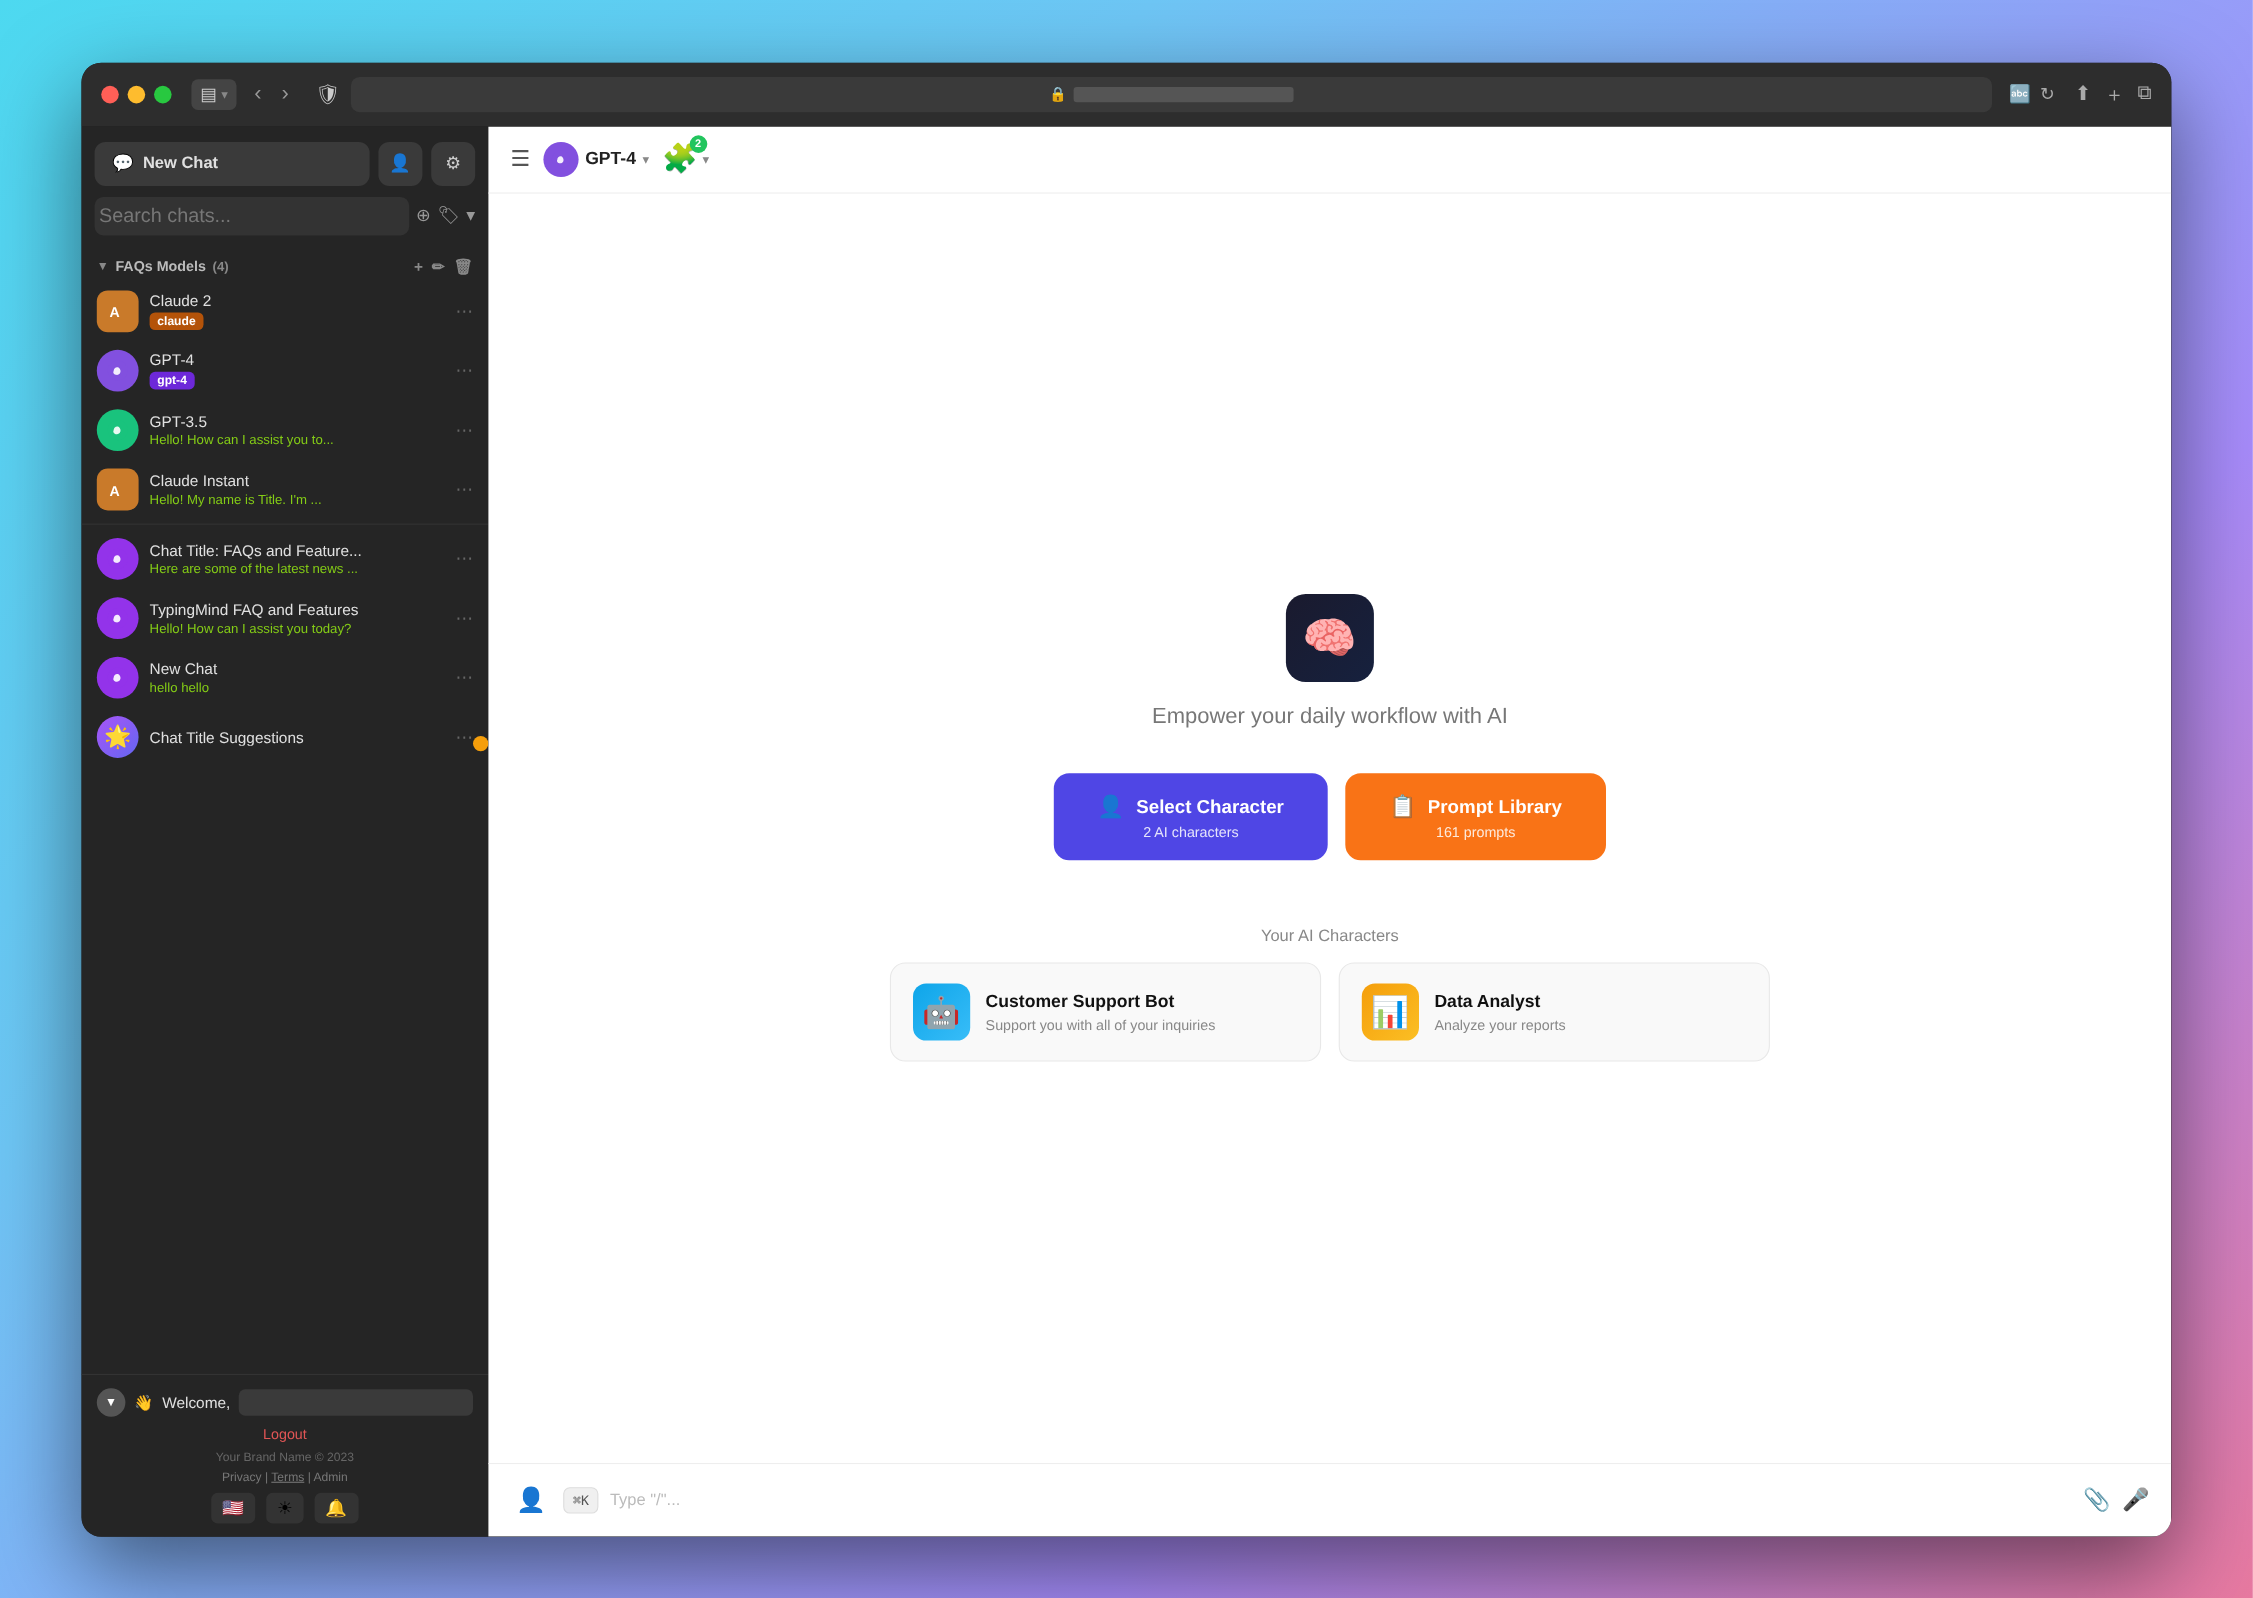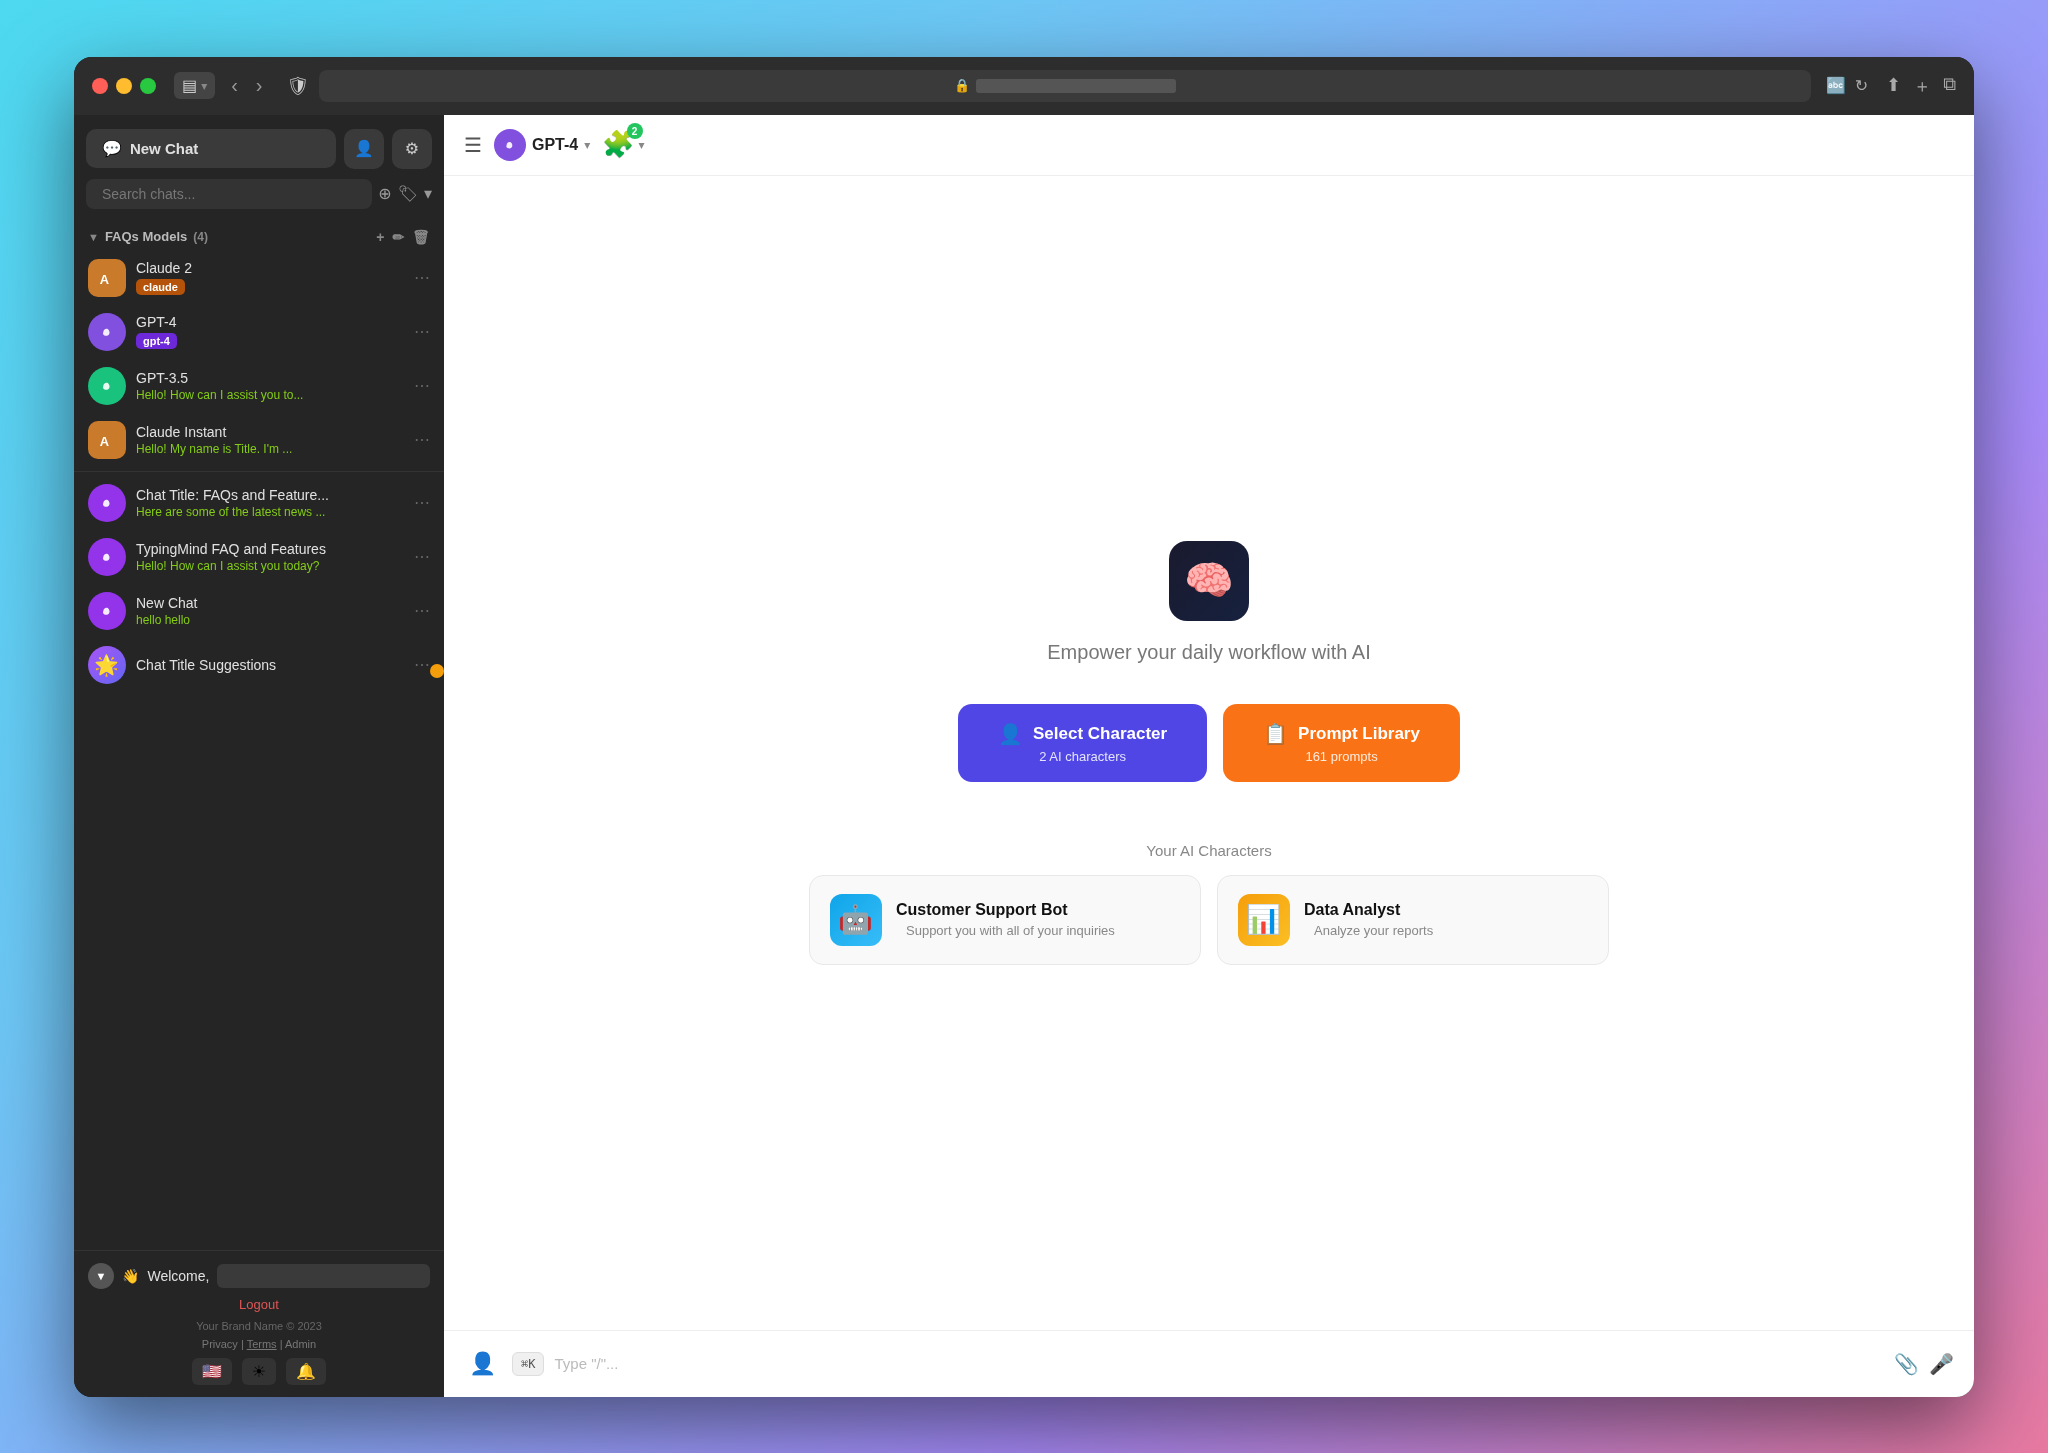--- a/index.html
+++ b/index.html
@@ -146,22 +146,22 @@
       display: flex;
       gap: 6px;
       align-items: center;
     }
     .search-input {
       flex: 1;
       background: #333;
       border: none;
       border-radius: 8px;
       color: #ccc;
-      font-size: 14px;
-      padding: 7px 16px;
+      font-size: 18px;
+      padding: 7px 4px;
       outline: none;
     }
     .search-input::placeholder { color: #777; }
     .search-actions {
       display: flex;
       gap: 6px;
     }
     .search-action-btn {
       background: none;
       border: none;
@@ -498,21 +498,20 @@
     .char-info {}
     .char-name {
       font-size: 16px;
       font-weight: 700;
       color: #111;
       margin-bottom: 4px;
     }
     .char-desc {
       font-size: 13px;
       color: #888;
-      margin-left: 10px;
     }
     
     .input-area {
       border-top: 1px solid #eee;
       padding: 14px 20px;
     }
     .input-row {
       display: flex;
       align-items: center;
       gap: 10px;

